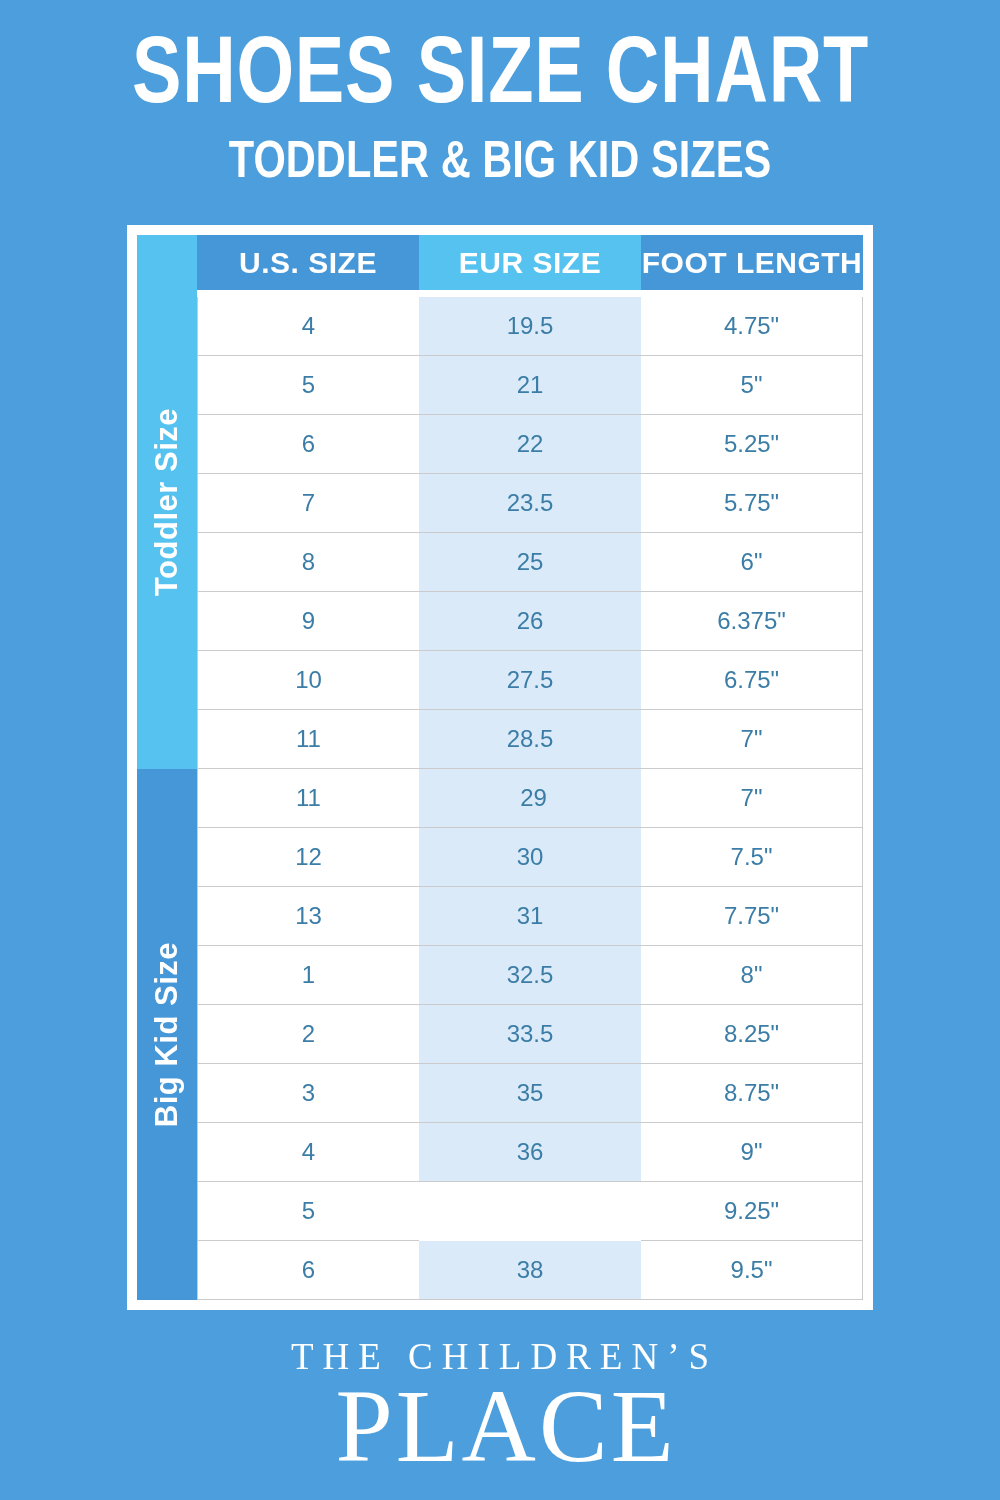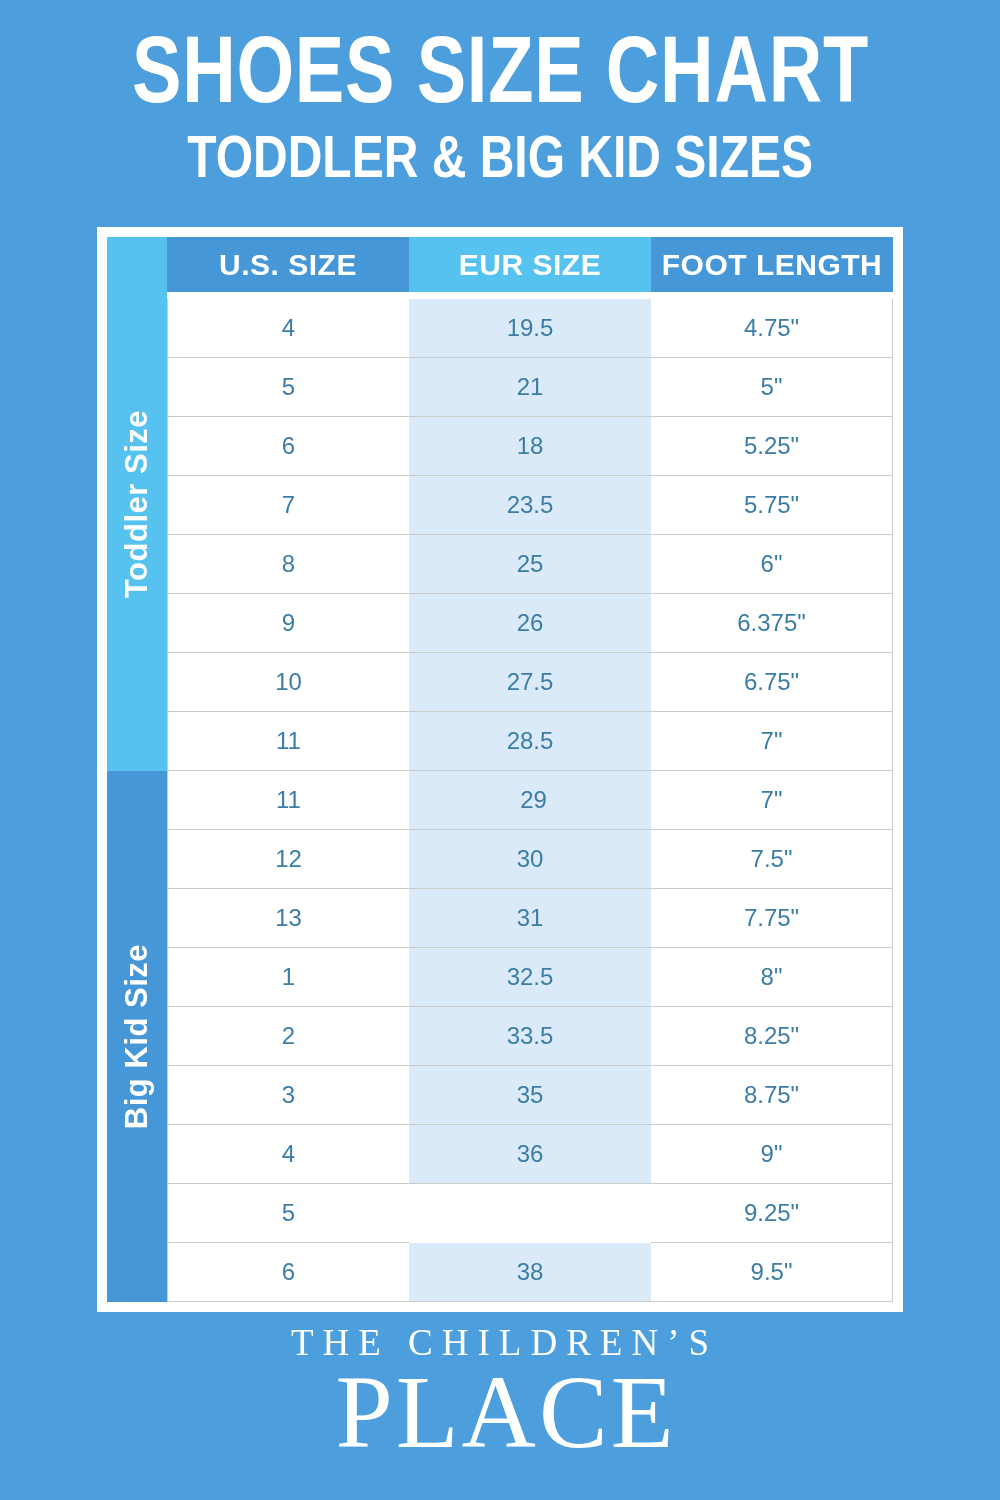--- a/index.html
+++ b/index.html
@@ -20,27 +20,27 @@
   }
   .poster{width:1000px;height:1500px;position:relative;}
 
   
   .hero{padding-top:22px;text-align:center;color:var(--white);}
   .hero h1{
     font-size:95px;line-height:1.0;font-weight:700;letter-spacing:1px;
   }
   .hero h1 .squeeze{display:inline-block;transform:scaleX(0.78);transform-origin:center;}
   .hero h2{
-    margin-top:10px;font-size:60px;line-height:1.0;font-weight:700;letter-spacing:0;
+    margin-top:16px;font-size:52px;line-height:1.0;font-weight:700;letter-spacing:0;
   }
   .hero h2 .squeeze{display:inline-block;transform:scaleX(0.80);transform-origin:center;}
 
   
   .card{
-    width:806px;margin:40px auto 0;background:var(--white);padding:10px;
+    width:746px;margin:40px auto 0;background:var(--white);padding:10px;
   }
   .grid{
     display:grid;
     grid-template-columns:60px repeat(3,1fr);
     grid-template-rows:62px repeat(17,59px);
   }
   .hcell{
     height:55px;align-self:start;
     background:var(--blue);
     display:flex;align-items:center;justify-content:center;
@@ -64,21 +64,21 @@
     font-size:24px;color:var(--cellText);
     border-bottom:1px solid var(--line);
     background:var(--white);
   }
   .cell-eur{background:var(--eurCell);}
   .cell-first{border-left:1px solid var(--line);}
   .cell-last{border-right:1px solid var(--line);}
 
   
   .brand{
-    margin-top:12px;text-align:center;color:var(--white);
+    margin-top:28px;text-align:center;color:var(--white);
     font-family:"Liberation Serif", serif;
   }
   .brand-top{
     font-size:37px;letter-spacing:9px;padding-left:9px;line-height:1.0;
   }
   .brand-bottom{
     font-size:103px;letter-spacing:3px;padding-left:12px;line-height:0.92;margin-top:4px;
   }
 </style>
 </head>
@@ -105,21 +105,21 @@
         <span class="vlabel">Big Kid Size</span>
       </div>
 
     <div class="cell cell-first" style="grid-area: 2 / 2;">4</div>
         <div class="cell cell-eur" style="grid-area: 2 / 3; text-align: center;">19.5</div>
         <div class="cell cell-last" style="grid-area: 2 / 4;">4.75"</div>
         <div class="cell cell-first" style="grid-area: 3 / 2;">5</div>
         <div class="cell cell-eur" style="grid-area: 3 / 3;">21</div>
         <div class="cell cell-last" style="grid-area: 3 / 4;">5"</div>
         <div class="cell cell-first" style="grid-area: 4 / 2;">6</div>
-        <div class="cell cell-eur" style="grid-area: 4 / 3;">18</div>
+        <div class="cell cell-eur" style="grid-area: 4 / 3;">22</div>
         <div class="cell cell-last" style="grid-area: 4 / 4;">5.25"</div>
         <div class="cell cell-first" style="grid-area: 5 / 2;">7</div>
         <div class="cell cell-eur" style="grid-area: 5 / 3;">23.5</div>
         <div class="cell cell-last" style="grid-area: 5 / 4;">5.75"</div>
         <div class="cell cell-first" style="grid-area: 6 / 2;">8</div>
         <div class="cell cell-eur" style="grid-area: 6 / 3;">25</div>
         <div class="cell cell-last" style="grid-area: 6 / 4;">6"</div>
         <div class="cell cell-first" style="grid-area: 7 / 2;">9</div>
         <div class="cell cell-eur" style="grid-area: 7 / 3;">26</div>
         <div class="cell cell-last" style="grid-area: 7 / 4;">6.375"</div>

